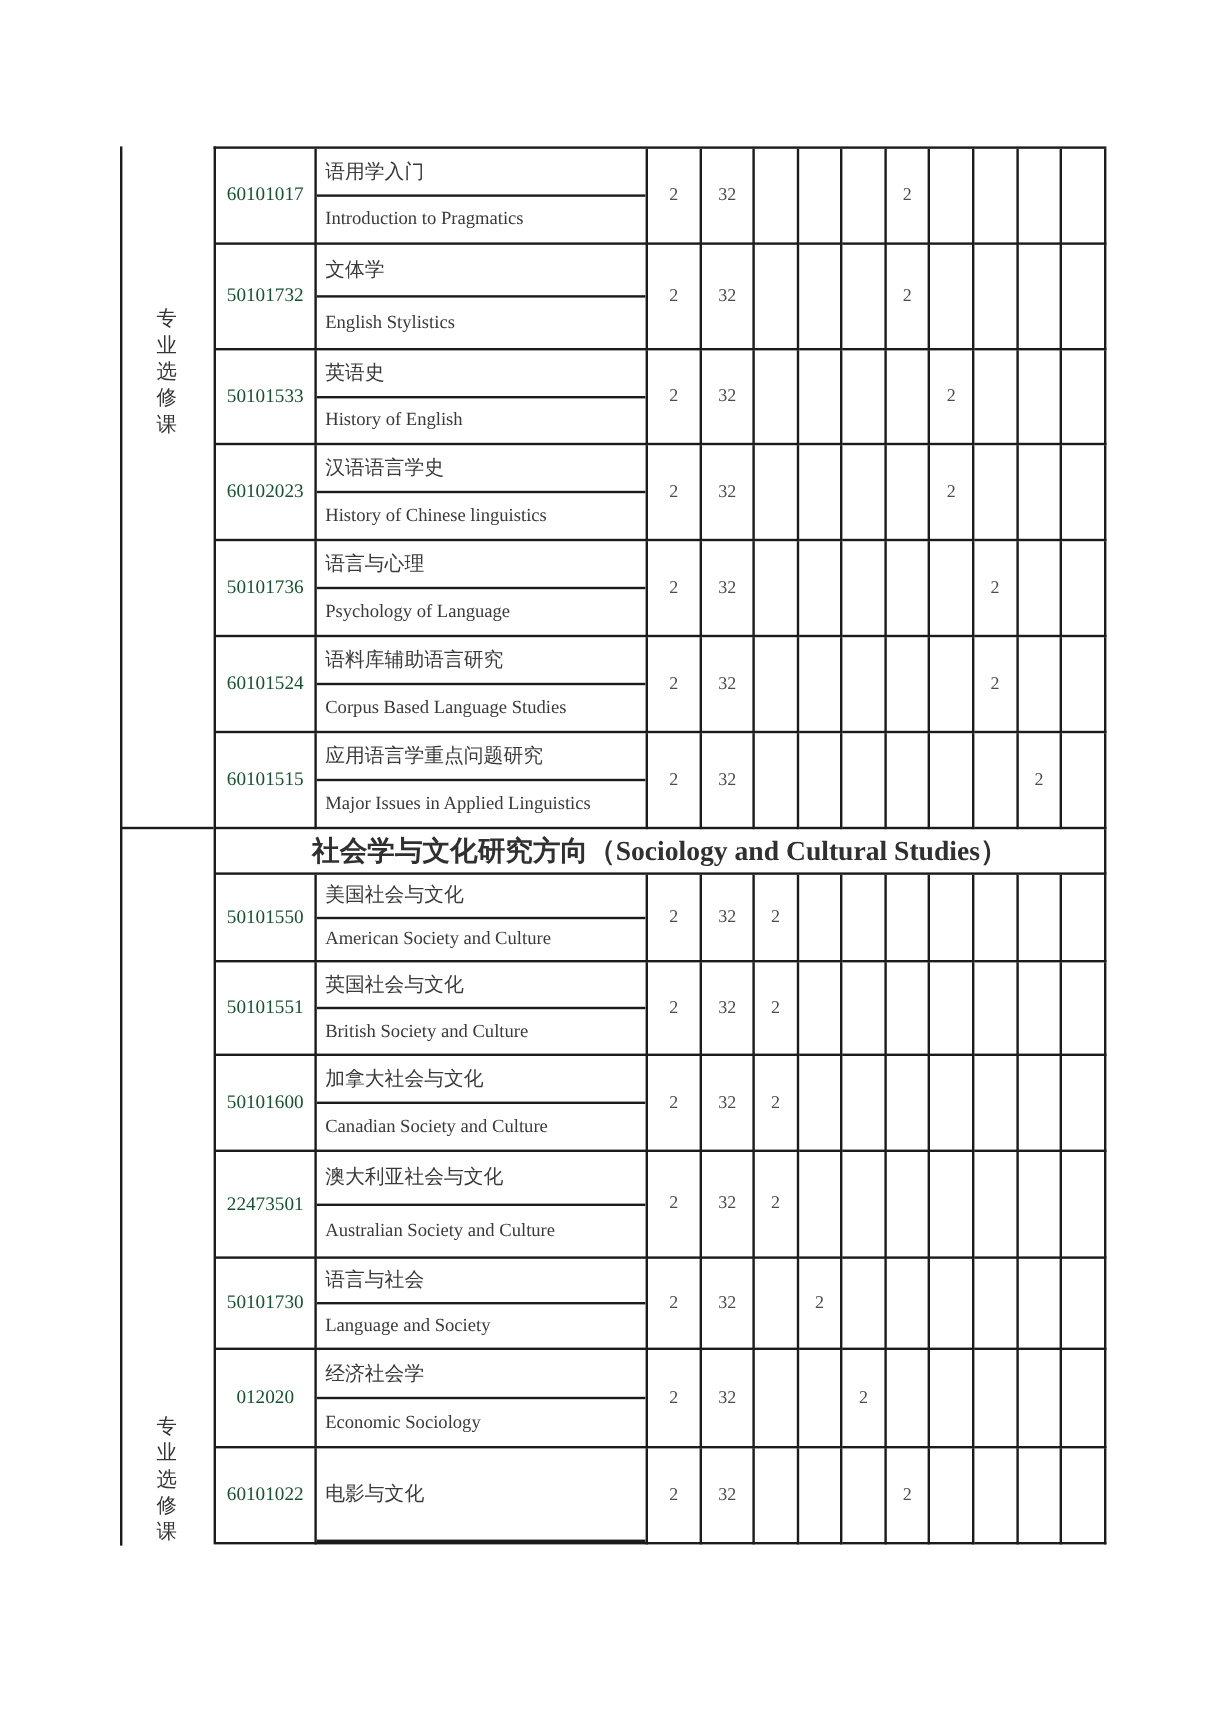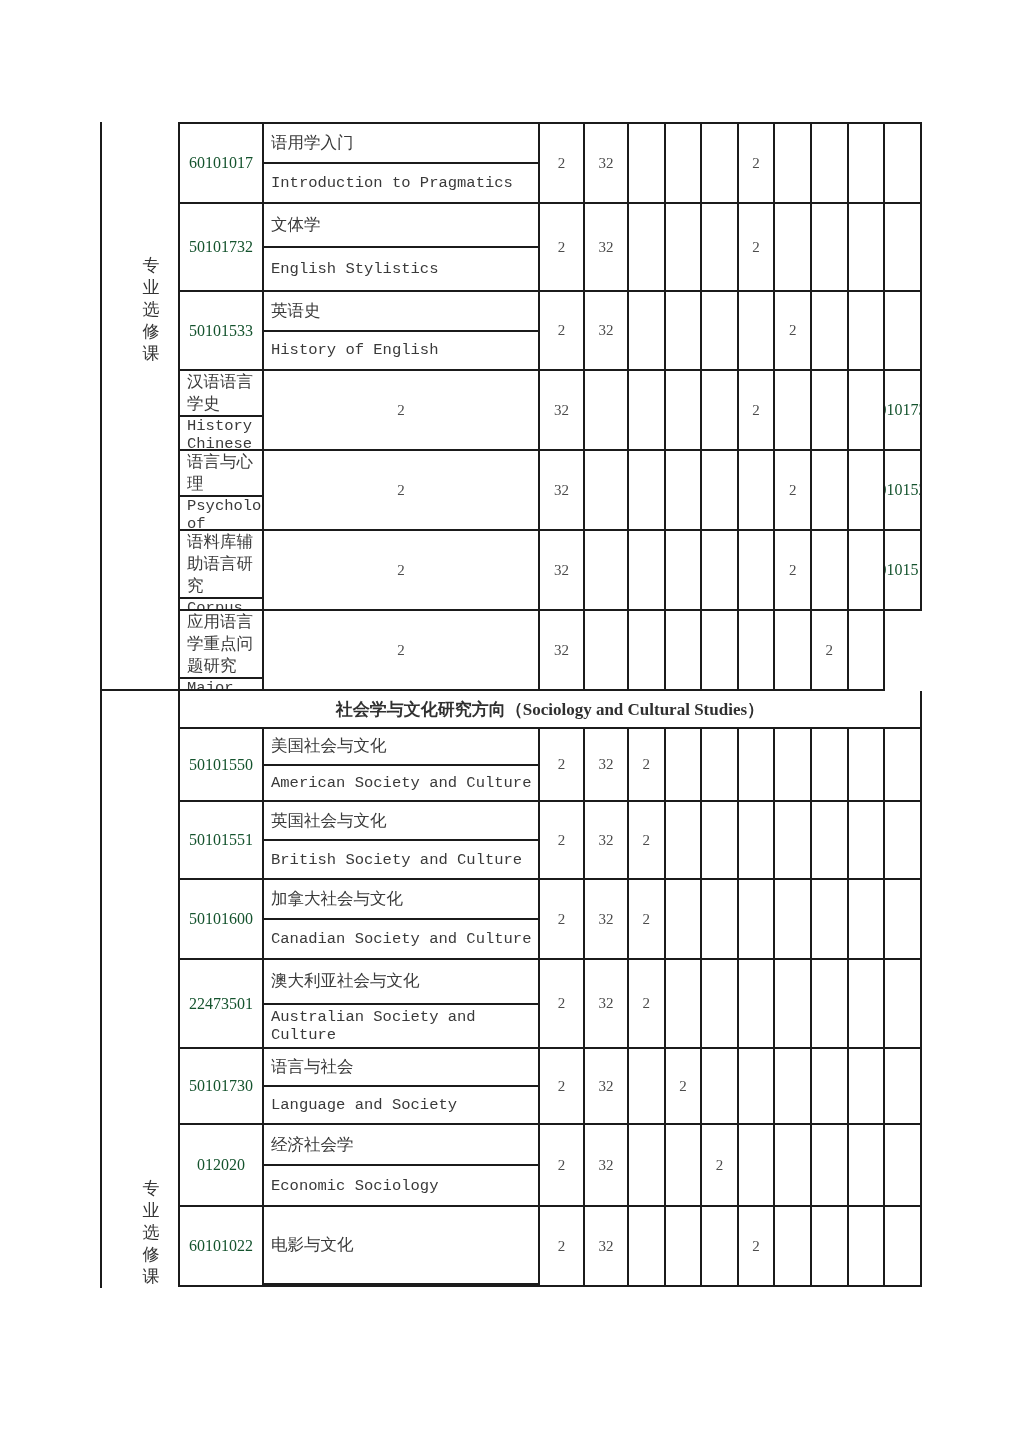--- a/index.html
+++ b/index.html
@@ -9,21 +9,21 @@
     width: 1024px; height: 1446px;
     position: relative;
     font-family: "Liberation Serif", "DejaVu Serif", serif;
     color: #3d3d3d;
   }
   .sheet { position: absolute; left: 100px; top: 122px; width: 822px; height: 1166px; }
 
   
   .left-rule { position: absolute; left: 0; top: 0; width: 2px; height: 1166px; background: var(--bc); }
   .cat-divider { position: absolute; left: 0; top: 567px; width: 80px; height: 2px; background: var(--bc); }
-  .vlabel { position: absolute; left: 12px; width: 78px; text-align: center; color: #353535; text-decoration: underline; }
+  .vlabel { position: absolute; left: 0; width: 78px; text-align: center; color: #353535; text-decoration: underline; }
   .vlabel span {
     display: inline-block; width: 19px;
     font-size: 17px; line-height: 22px;
     word-break: break-all; letter-spacing: 0;
   }
   .vlabel.first { top: 133px; }
   .vlabel.second { top: 1056px; }
 
   
   .grid {
@@ -36,34 +36,34 @@
     background: #ffffff;
   }
   .c {
     box-sizing: border-box;
     border-right: 2px solid var(--bc);
     border-bottom: 2px solid var(--bc);
     display: flex; align-items: center; justify-content: center;
     overflow: hidden;
   }
   .code { font-size: 16px; color: #14532d; }
-  .name { flex-direction: column; align-items: stretch; justify-content: stretch; padding: 0; font-family: Liberation Mono, monospace; }
+  .name { flex-direction: column; align-items: stretch; justify-content: stretch; padding: 0; }
   .zh {
     flex: 1; display: flex; align-items: center;
     padding-left: 7px; font-size: 16.5px; color: #3a3a3a;
     border-bottom: 2px solid var(--bc);
   }
   .en {
     flex: 1; display: flex; align-items: center;
     padding-left: 7px; font-size: 15.5px; color: #3a3a3a;
   }
   .num { font-size: 15px; color: #4c4c4c; }
   .hdr {
     grid-column: 1 / -1;
-    font-weight: bold; font-size: 17px; color: #303030;
+    font-weight: bold; font-size: 23px; color: #303030;
   }
 </style>
 </head>
 <body>
 
 <div class="sheet">
   <div class="left-rule"></div>
   <div class="cat-divider"></div>
   <div class="vlabel first"><span>专业选修课</span></div>
   <div class="vlabel second"><span>专业选修课</span></div>
@@ -111,20 +111,21 @@
     <div class="c num">32</div>
     <div class="c num"></div>
     <div class="c num"></div>
     <div class="c num"></div>
     <div class="c num"></div>
     <div class="c num">2</div>
     <div class="c num"></div>
     <div class="c num"></div>
     <div class="c num"></div>
 
+    <div class="c code">60102023</div>
     <div class="c name">
       <div class="zh">汉语语言学史</div>
       <div class="en">History of Chinese linguistics</div>
     </div>
     <div class="c num">2</div>
     <div class="c num">32</div>
     <div class="c num"></div>
     <div class="c num"></div>
     <div class="c num"></div>
     <div class="c num"></div>

